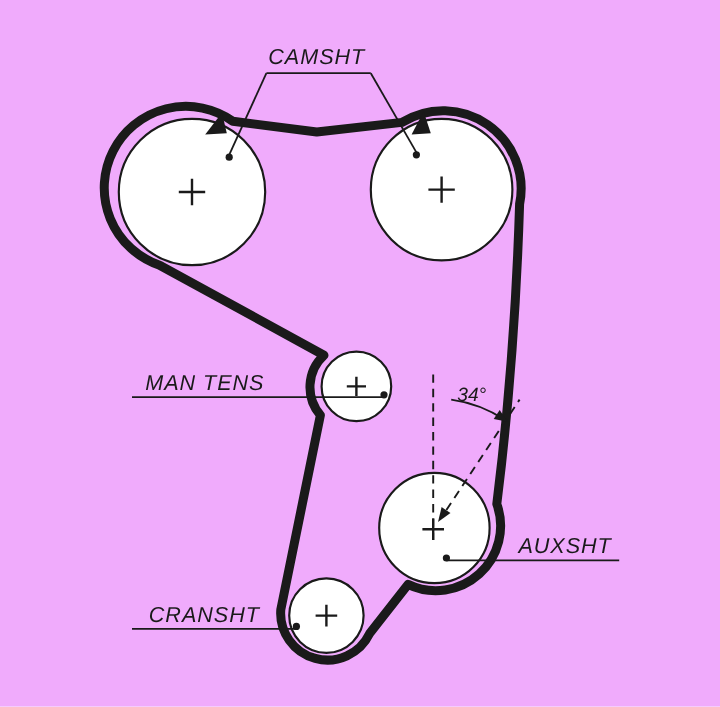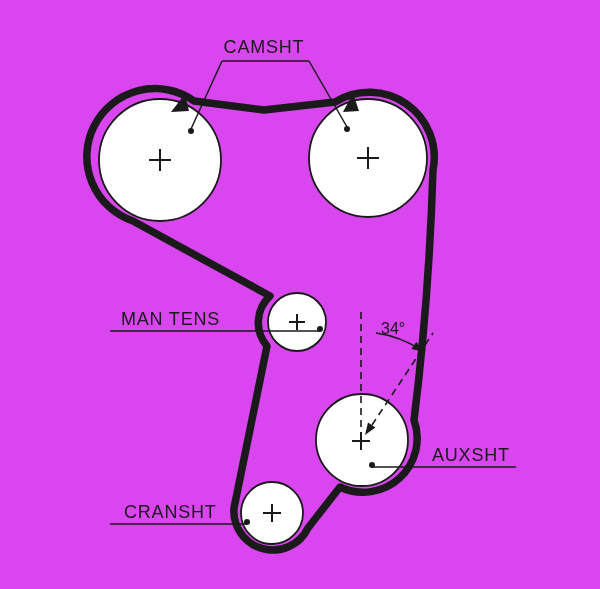--- a/index.html
+++ b/index.html
@@ -7,21 +7,22 @@
     padding: 0;
     background: #ffffff;
     width: 600px;
     height: 589px;
     overflow: hidden;
   }
   .stage {
     position: relative;
     width: 600px;
     height: 589px;
-    background: #d946ef;
+    background: #f0abfc;
+    font-style: italic;
   }
   svg { display: block; }
   text {
     font-family: "Liberation Sans", "DejaVu Sans", sans-serif;
     fill: #1a1a1a;
   }
   .lbl  { font-size: 18px; letter-spacing: 0.8px; }
   .ang  { font-size: 16px; }
   .belt { fill: none; stroke: #1a1a1a; stroke-width: 7.5; stroke-linejoin: round; }
   .pulley { fill: #ffffff; stroke: #1a1a1a; stroke-width: 1.8; }

